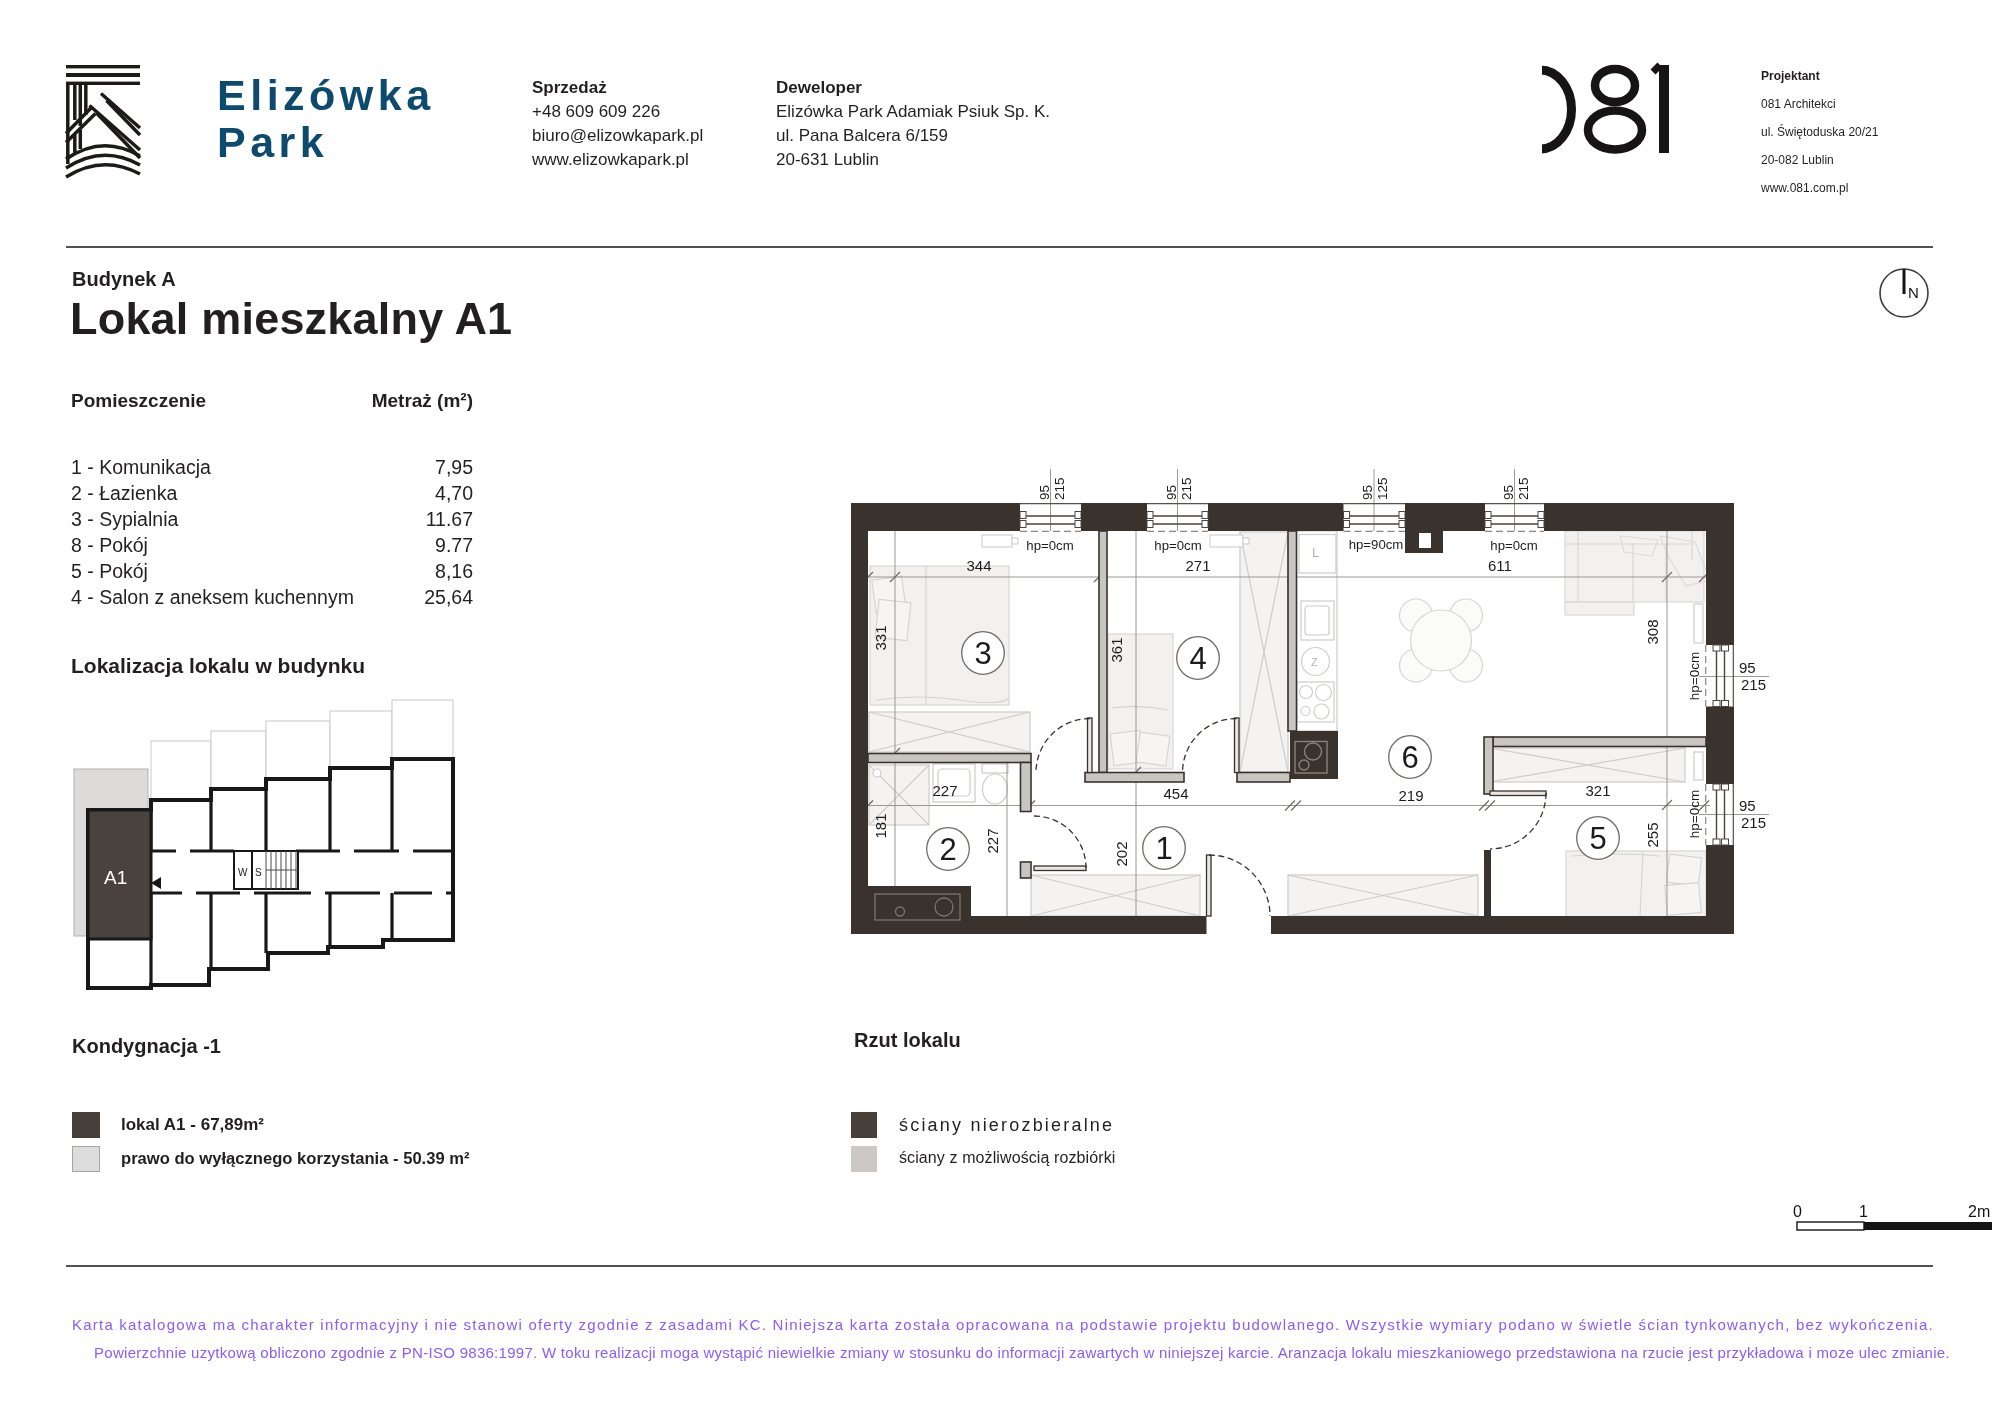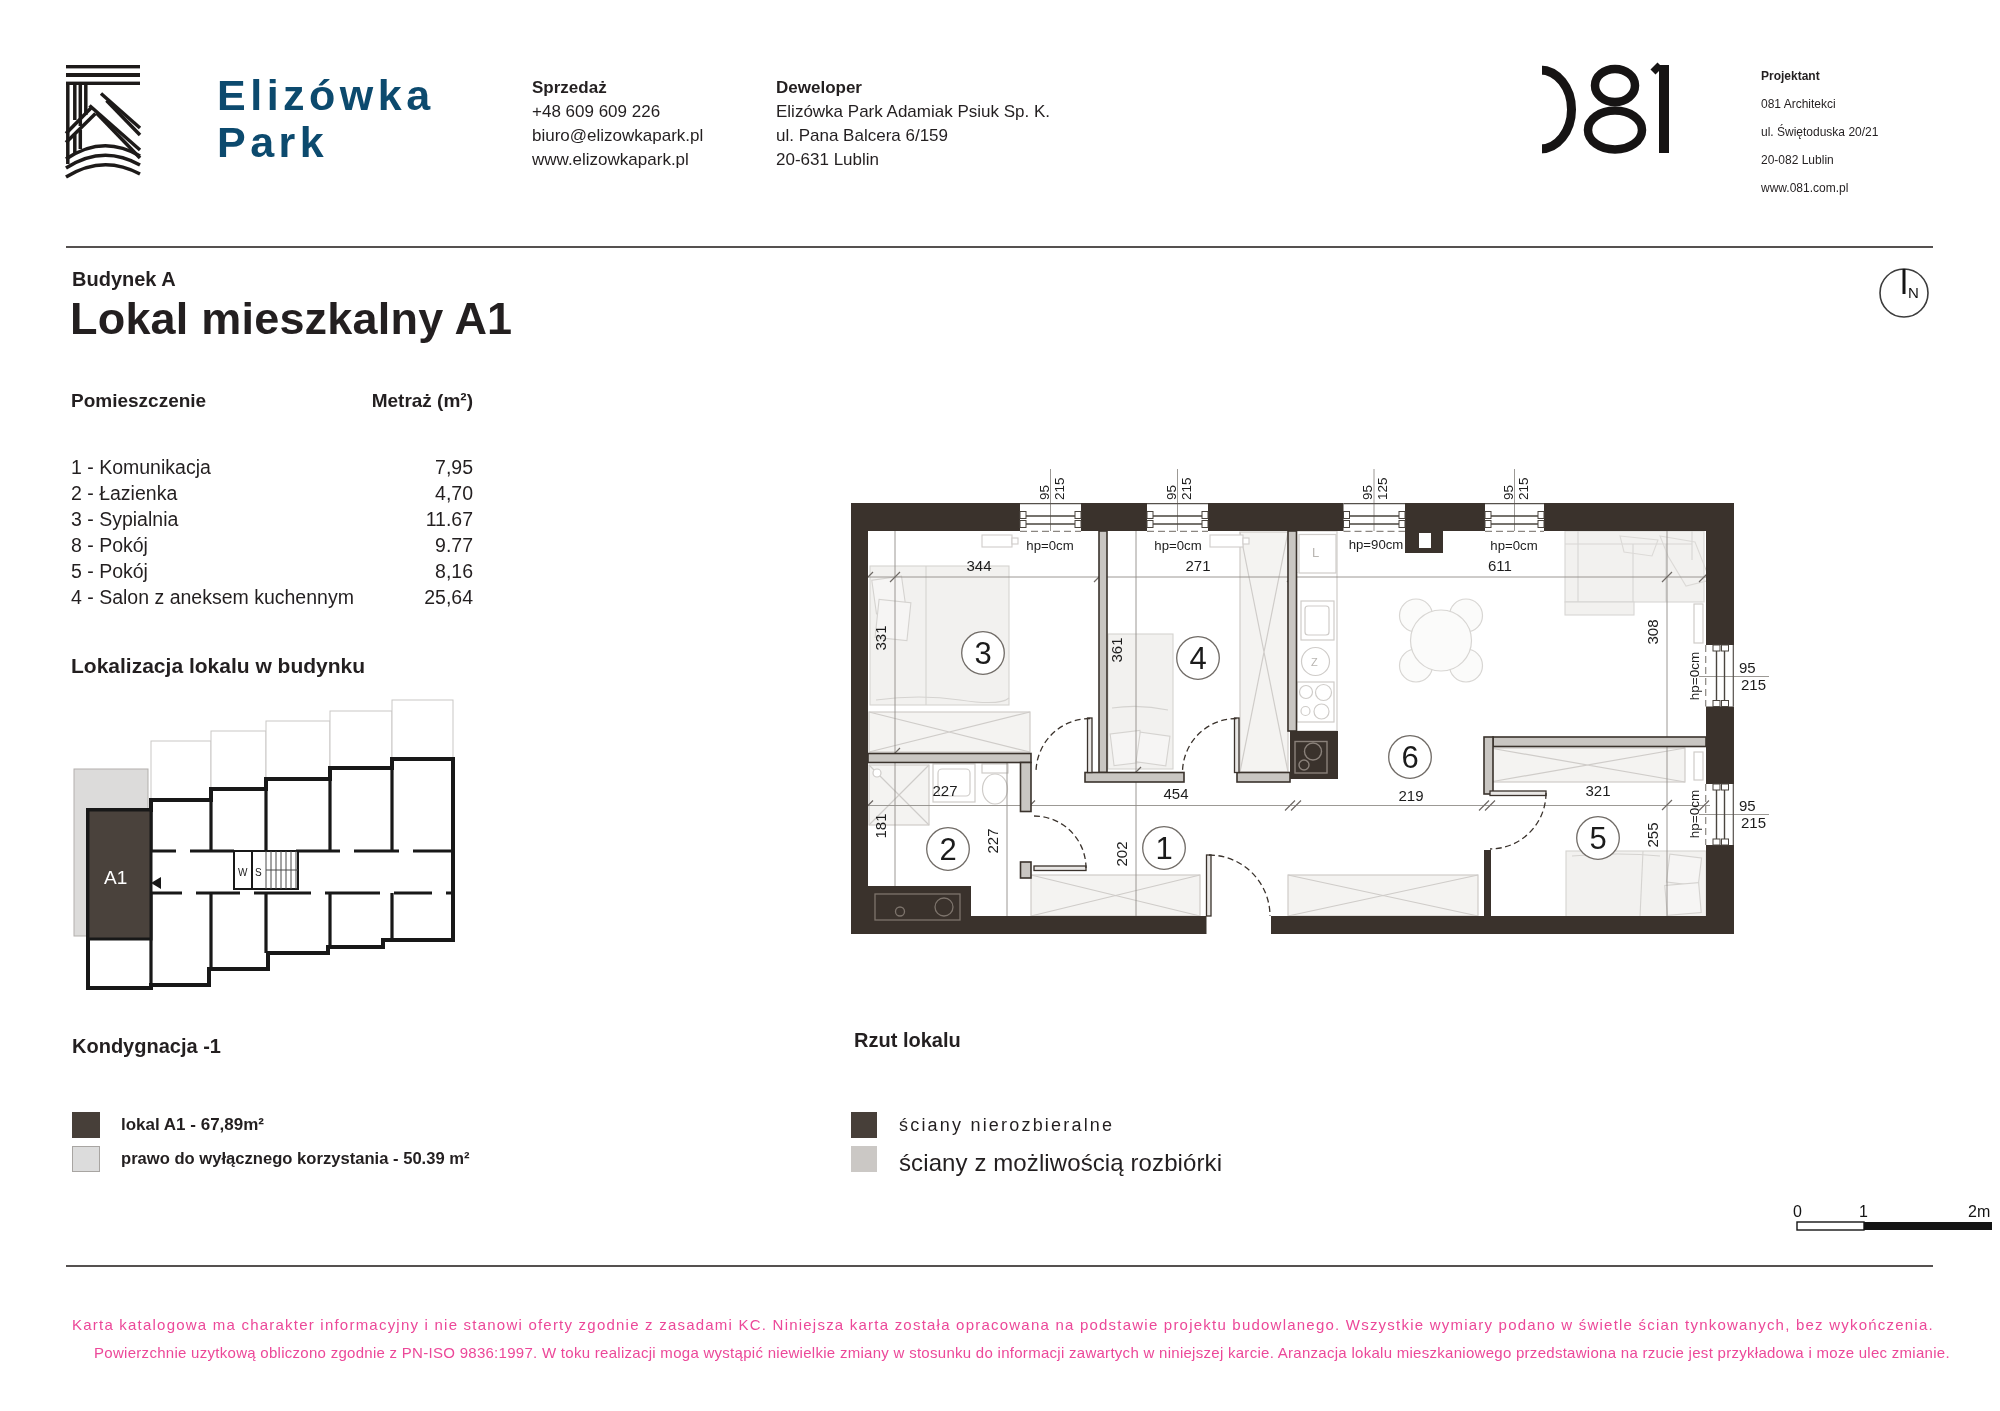--- a/index.html
+++ b/index.html
@@ -512,34 +512,34 @@
 <div class="abs" style="left:72px;top:1146px;width:28px;height:26px;background:#dcdcdc;border:1px solid #a8a5a2;box-sizing:border-box;"></div>
 
 <div class="abs b" style="left:121px;top:1149px;font-size:16.6px;">prawo do wyłącznego korzystania - 50.39 m²</div>
 
 <div class="abs" style="left:851px;top:1112px;width:26px;height:26px;background:#473f39;"></div>
 
 <div class="abs" style="left:899px;top:1115px;font-size:18px;letter-spacing:2.2px;">ściany nierozbieralne</div>
 
 <div class="abs" style="left:851px;top:1146px;width:26px;height:26px;background:#cbc8c5;"></div>
 
-<div class="abs" style="left:899px;top:1149px;font-size:24px;letter-spacing:0.1px;">ściany z możliwością rozbiórki</div>
+<div class="abs" style="left:899px;top:1149px;font-size:16px;letter-spacing:0.1px;">ściany z możliwością rozbiórki</div>
 
 <svg class="abs" style="left:1870px;top:259px;" width="70" height="70" viewBox="0 0 70 70">
   <circle cx="34" cy="34" r="24" fill="none" stroke="#3c3c3c" stroke-width="1.6"></circle>
   <path d="M34 10 L34 35" stroke="#141414" stroke-width="3"></path>
   <text x="38" y="39" font-size="15" fill="#141414" font-family="Liberation Sans">N</text>
 </svg>
 
 <svg class="abs" style="left:1780px;top:1195px;" width="220" height="45" viewBox="0 0 220 45">
   <text x="13" y="22" font-size="16" fill="#141414">0</text>
   <text x="79" y="22" font-size="16" fill="#141414">1</text>
   <text x="188" y="22" font-size="16" fill="#141414">2m</text>
   <rect x="17" y="27" width="67" height="8" fill="#fff" stroke="#141414" stroke-width="1.4"></rect>
   <rect x="84" y="27" width="128" height="8" fill="#141414"></rect>
 </svg>
 
 <div class="abs" style="left:66px;top:1265px;width:1867px;height:2px;background:#555150;"></div>
 
-<div class="abs" style="left:72px;top:1311px;width:1900px;font-size:15px;line-height:28px;color:#ec4899;white-space:nowrap;">
+<div class="abs" style="left:72px;top:1311px;width:1900px;font-size:15px;line-height:28px;color:#8b5cf6;white-space:nowrap;">
   <div style="letter-spacing:1.22px;">Karta katalogowa ma charakter informacyjny i nie stanowi oferty zgodnie z zasadami KC. Niniejsza karta została opracowana na podstawie projektu budowlanego. Wszystkie wymiary podano w świetle ścian tynkowanych, bez wykończenia.</div>
   <div style="letter-spacing:0.28px;text-align:center;">Powierzchnie uzytkową obliczono zgodnie z PN-ISO 9836:1997. W toku realizacji moga wystąpić niewielkie zmiany w stosunku do informacji zawartych w niniejszej karcie. Aranzacja lokalu mieszkaniowego przedstawiona na rzucie jest przykładowa i moze ulec zmianie.</div>
 </div>
 
 </body></html>

